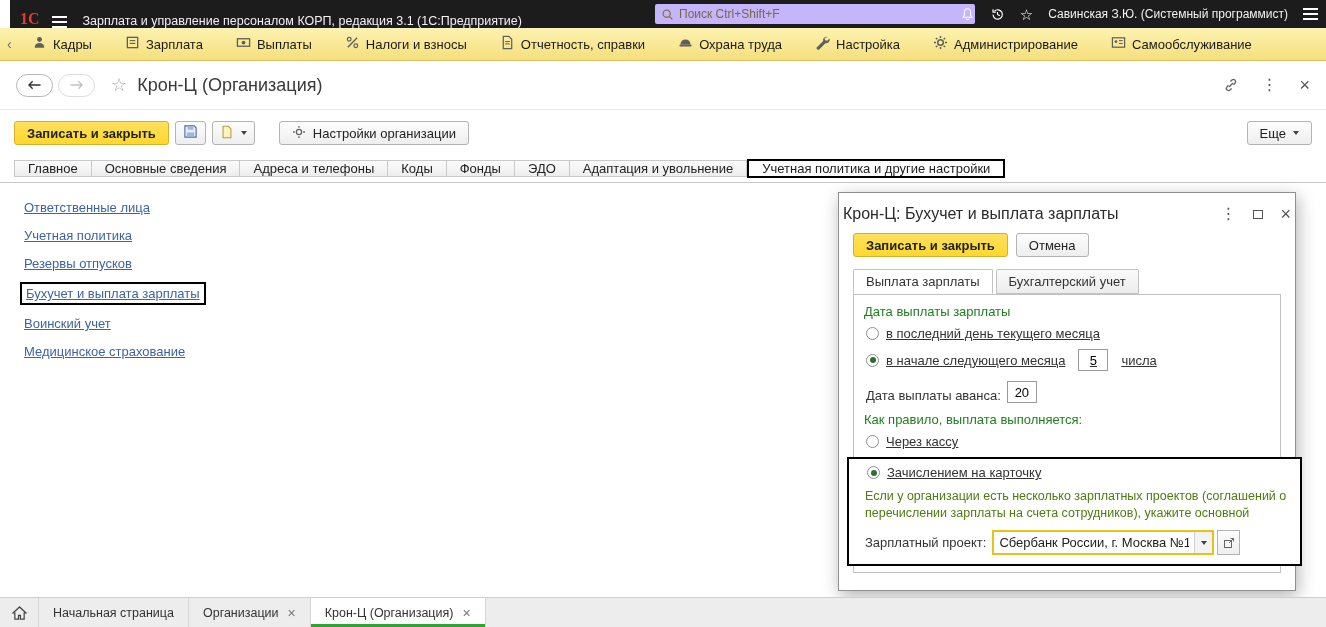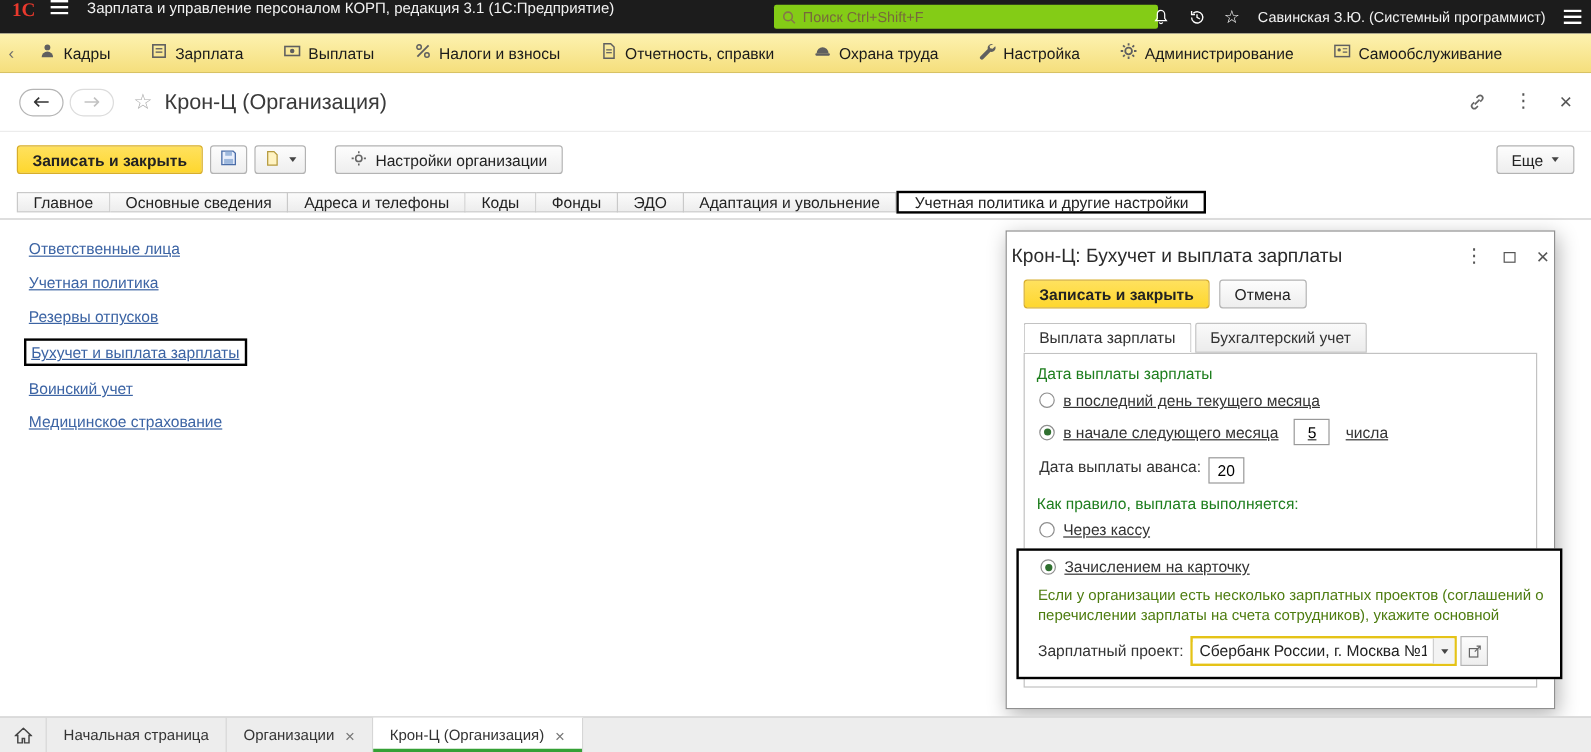--- a/index.html
+++ b/index.html
@@ -1,25 +1,25 @@
 <!DOCTYPE html>
 <html><head>
 <meta charset="utf-8">
 <style>
   * { margin:0; padding:0; box-sizing:border-box; }
   html,body { width:1326px; height:627px; }
   body { font-family:"Liberation Sans","DejaVu Sans",sans-serif; font-size:13px; color:#333; background:#fff; overflow:hidden; }
   .app { position:relative; width:1326px; height:627px; background:#fff; }
 
   
-  .titlebar { position:absolute; top:0; left:0; right:0; height:28px; background:#1c1c1c; display:flex; align-items:flex-start; padding:0 10px; color:#fff; }
+  .titlebar { position:absolute; top:0; left:10px; right:0; height:28px; background:#1c1c1c; display:flex; align-items:flex-end; padding:0 10px; color:#fff; }
   .logo { color:#e8392d; font-weight:700; font-size:16px; margin-right:12px; font-family:"Liberation Serif","DejaVu Serif",serif; }
   .tb-burger { margin-right:16px; display:flex; align-items:center; cursor:pointer; }
   .tb-title { font-size:12.5px; color:#f2f2f2; white-space:nowrap; }
-  .tb-search { position:absolute; left:645px; top:4px; width:320px; height:20px; background:#84cc16; border-radius:2px; display:flex; align-items:center; padding:0 6px; gap:5px; }
+  .tb-search { position:absolute; left:645px; top:4px; width:320px; height:20px; background:#c4b5fd; border-radius:2px; display:flex; align-items:center; padding:0 6px; gap:5px; }
   .tb-search input { border:none; outline:none; background:transparent; font-size:12px; color:#555; width:100%; font-family:inherit; }
   .tb-search input::placeholder { color:#77693c; }
   .tb-right { position:absolute; right:8px; top:0; height:28px; display:flex; align-items:center; gap:15px; }
   .tb-user { font-size:12px; color:#f2f2f2; white-space:nowrap; }
   .icon-btn { display:flex; align-items:center; justify-content:center; cursor:pointer; }
   .white-star { color:#fff; font-size:15px; line-height:1; }
 
   
   .menubar { position:absolute; top:28px; left:0; right:0; height:33px; background:linear-gradient(#fdf2b0,#f5df7d); border-bottom:1px solid #d8c264; display:flex; align-items:center; gap:33px; padding:0 10px 0 32px; }
   .menu-collapse { position:absolute; left:7px; top:8px; color:#6d6d6d; font-size:14px; cursor:pointer; }
@@ -67,21 +67,21 @@
   .dlg-buttons { display:flex; gap:8px; padding:6px 14px 9px; }
   .dlg-tabs { display:flex; padding:3px 14px 0; position:relative; z-index:2; }
   .dtab { height:25px; display:flex; align-items:center; padding:0 12px; border:1px solid #c2c2c2; background:linear-gradient(#fafafa,#ececec); margin-right:3px; cursor:pointer; border-radius:2px 2px 0 0; white-space:nowrap; }
   .dtab.active { background:#fff; border-bottom:1px solid #fff; margin-bottom:-1px; }
   .dlg-panel { margin:0 14px; border:1px solid #c2c2c2; padding:8px 10px 6px; position:relative; background:#fff; }
   .sec-header { color:#1e7e1e; margin:1px 0 7px; }
   .radio-row { display:flex; align-items:center; gap:7px; margin:0 0 8px 2px;text-decoration:underline; }
   .radio { width:13px; height:13px; border:1px solid #8f8f8f; border-radius:50%; background:#fff; flex:none; position:relative; cursor:pointer; }
   .radio.checked::after { content:""; position:absolute; inset:2.5px; border-radius:50%; background:#2f6f2f; }
   .num-input { width:30px; height:22px; border:1px solid #999; text-align:center; font-size:13px; font-family:inherit; outline:none; margin:0 6px 0 6px; }
-  .adv-row { display:flex; align-items:flex-start; margin:10px 0 9px 2px; }
+  .adv-row { display:flex; align-items:flex-end; margin:10px 0 9px 2px; }
   .highlight-box { border:2px solid #000; margin:4px -32px 0 -17px; padding:6px 10px 9px 16px; background:#fff; }
   .hint { color:#4d7c0f; font-size:12.5px; line-height:1.32; margin:8px 0 9px; max-width:432px; }
   .proj-row { display:flex; align-items:center; }
   .combo { display:inline-flex; align-items:center; border:2px solid #e5c317; height:25px; margin-left:6px; background:#fff; }
   .combo input { border:none; outline:none; width:200px; padding:0 5px; font-size:13px; font-family:inherit; color:#222; }
   .combo-dd { width:18px; height:100%; border-left:1px solid #cfcfcf; display:flex; align-items:center; justify-content:center; background:#f3f3f3; cursor:pointer; }
   .open-btn { width:23px; height:25px; border:1px solid #b3b3b3; background:linear-gradient(#fdfdfd,#eeeeee); margin-left:3px; display:flex; align-items:center; justify-content:center; cursor:pointer; }
 
   
   .taskbar { position:absolute; bottom:0; left:0; right:0; height:30px; background:#ededed; border-top:1px solid #cdcdcd; display:flex; align-items:stretch; }

